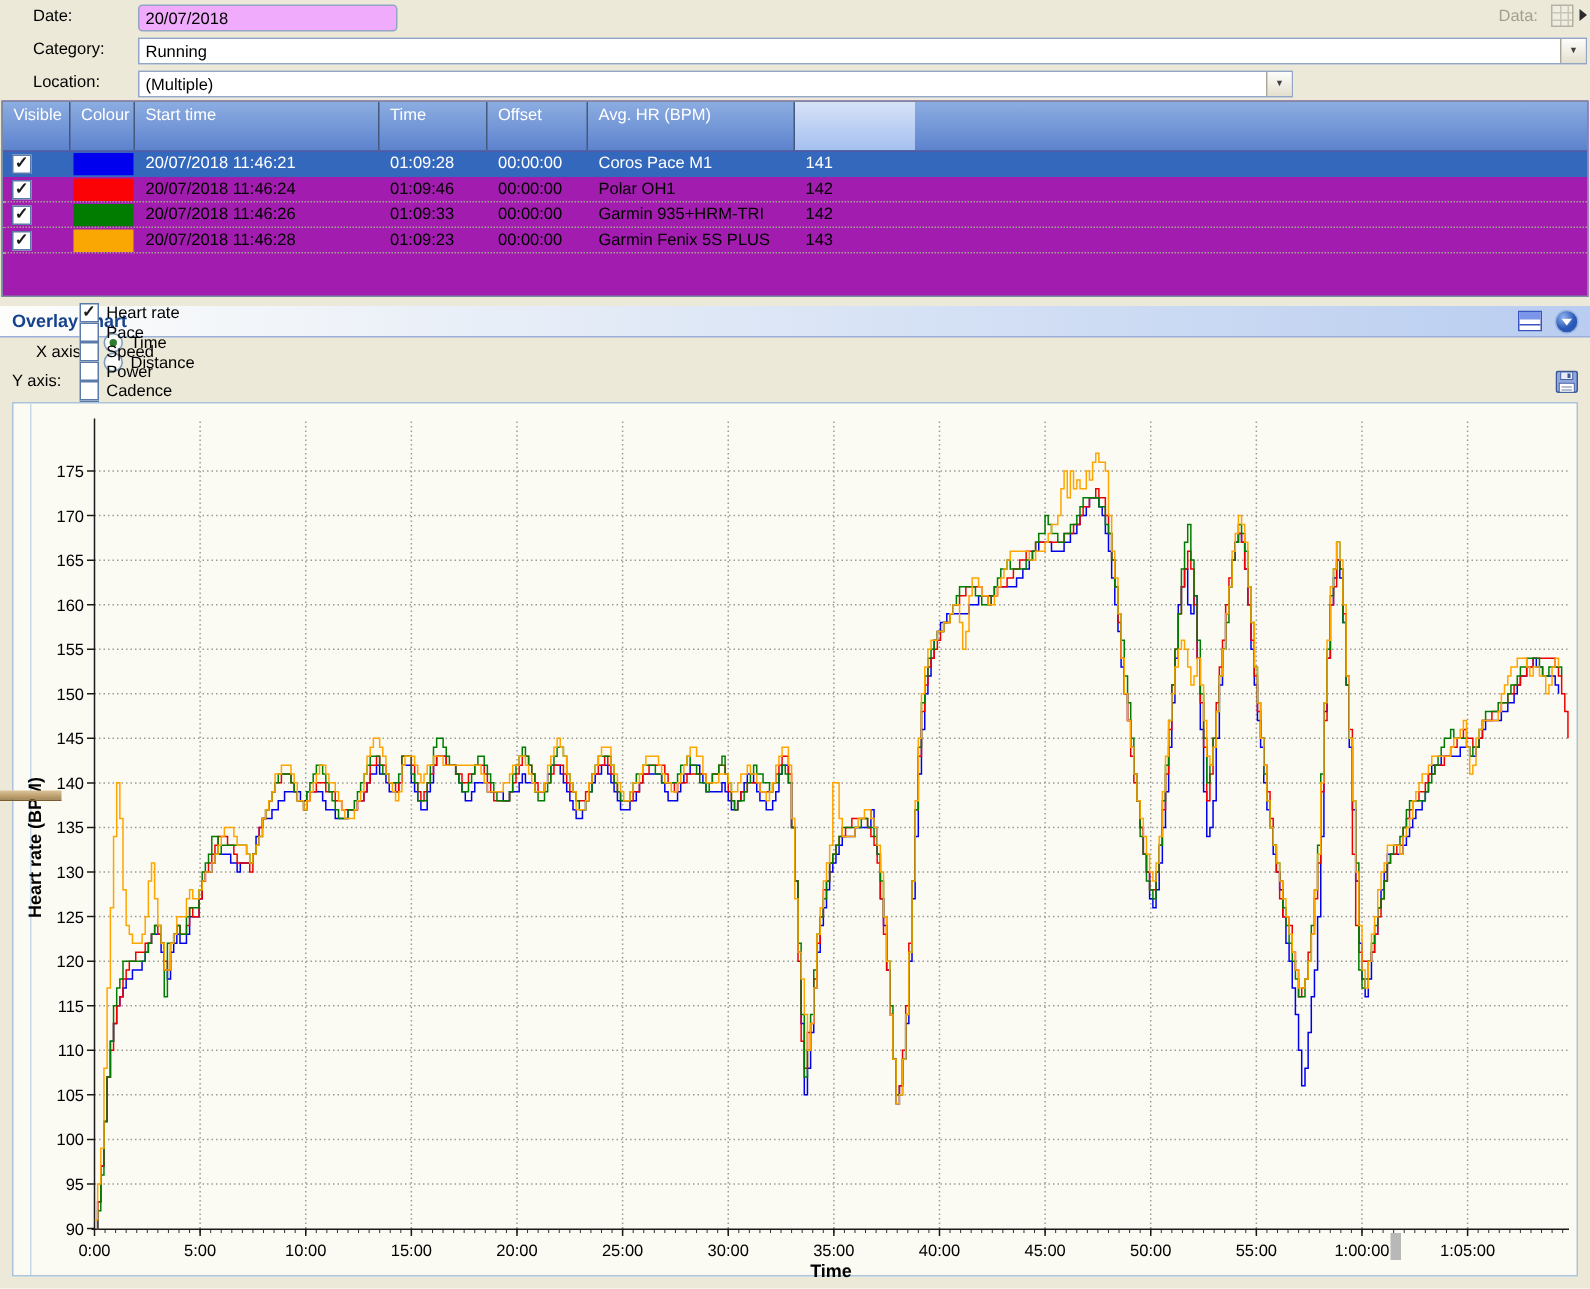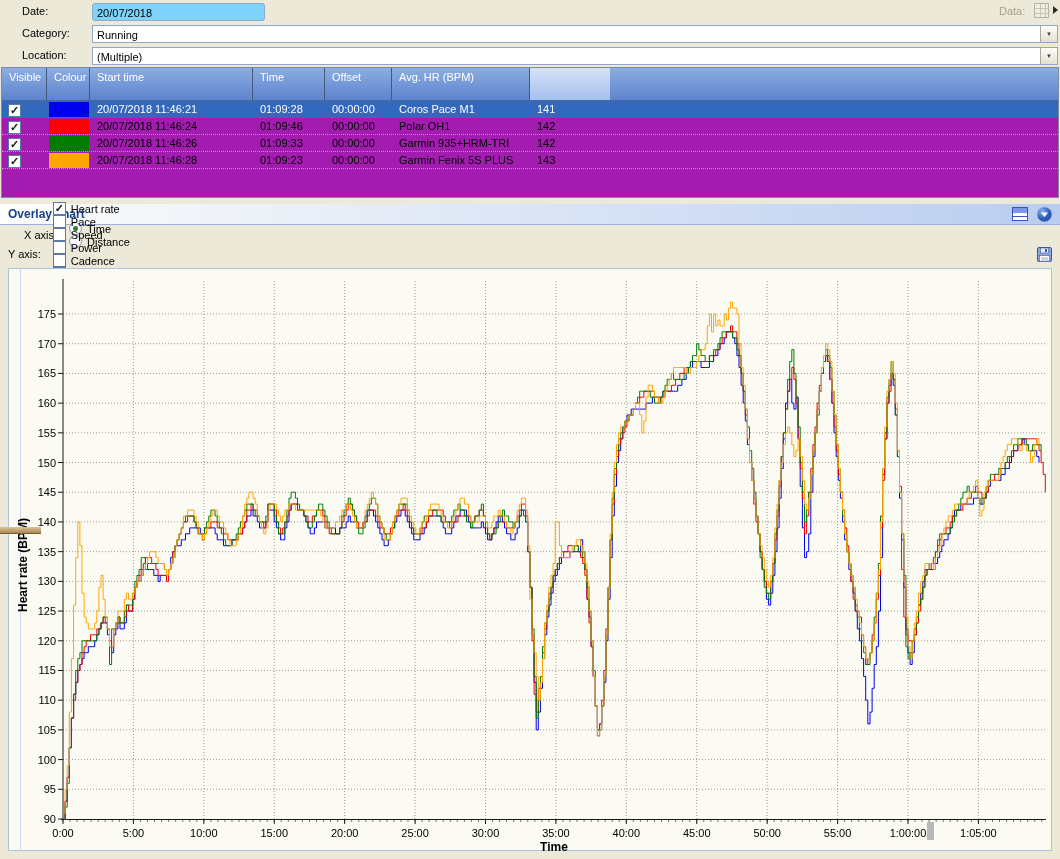--- a/index.html
+++ b/index.html
@@ -8,21 +8,21 @@
     font-family: "Liberation Sans", sans-serif;
     font-size: 11px;
     background: #ece9d8;
     position: relative;
     overflow: hidden;
     color:#000;
   }
   
   .form-label { position:absolute; left:8px;padding-left:14px; }
   .textbox {
-    position:absolute; background:#7dd3fc; border:1px solid #93a6c4; border-radius:3px;
+    position:absolute; background:#f0abfc; border:1px solid #93a6c4; border-radius:3px;
     height:18px; line-height:16px; padding:1px 4px; font-size:11px;
   }
   .combo {
     position:absolute; background:#fff; border:1px solid #93a6c4;
     height:18px; line-height:16px; padding:1px 20px 1px 4px; font-size:11px;
   }
   .combo .drop-btn {
     position:absolute; right:0; top:0; width:17px; height:16px;
     background:linear-gradient(#fdfdfb,#e4e0cf); border-left:1px solid #aca899;
     text-align:center; font-size:6px; line-height:16px; color:#404040; cursor:default;
@@ -87,21 +87,21 @@
 <div class="grid-icon" style="left:1034px; top:3px;"></div>
 <div class="tri-right" style="left:1053px; top:6px;"></div>
 
 <div class="form-label" style="top:27px">Category:</div>
 <div class="combo" style="left:92px; top:25px; width:966px;">
   <span>Running</span>
   <span class="drop-btn">▼</span>
 </div>
 
 <div class="form-label" style="top:49px">Location:</div>
-<div class="combo" style="left:92px; top:47px; width:966px;">
+<div class="combo" style="left:92px; top:47px; width:770px;">
   <span>(Multiple)</span>
   <span class="drop-btn">▼</span>
 </div>
 
 <div class="hr-table">
   <div class="t-header" id="table-header">
       <div class="hcell">Visible</div>
       <div class="hcell">Colour</div>
       <div class="hcell">Start time</div>
       <div class="hcell">Time</div>

